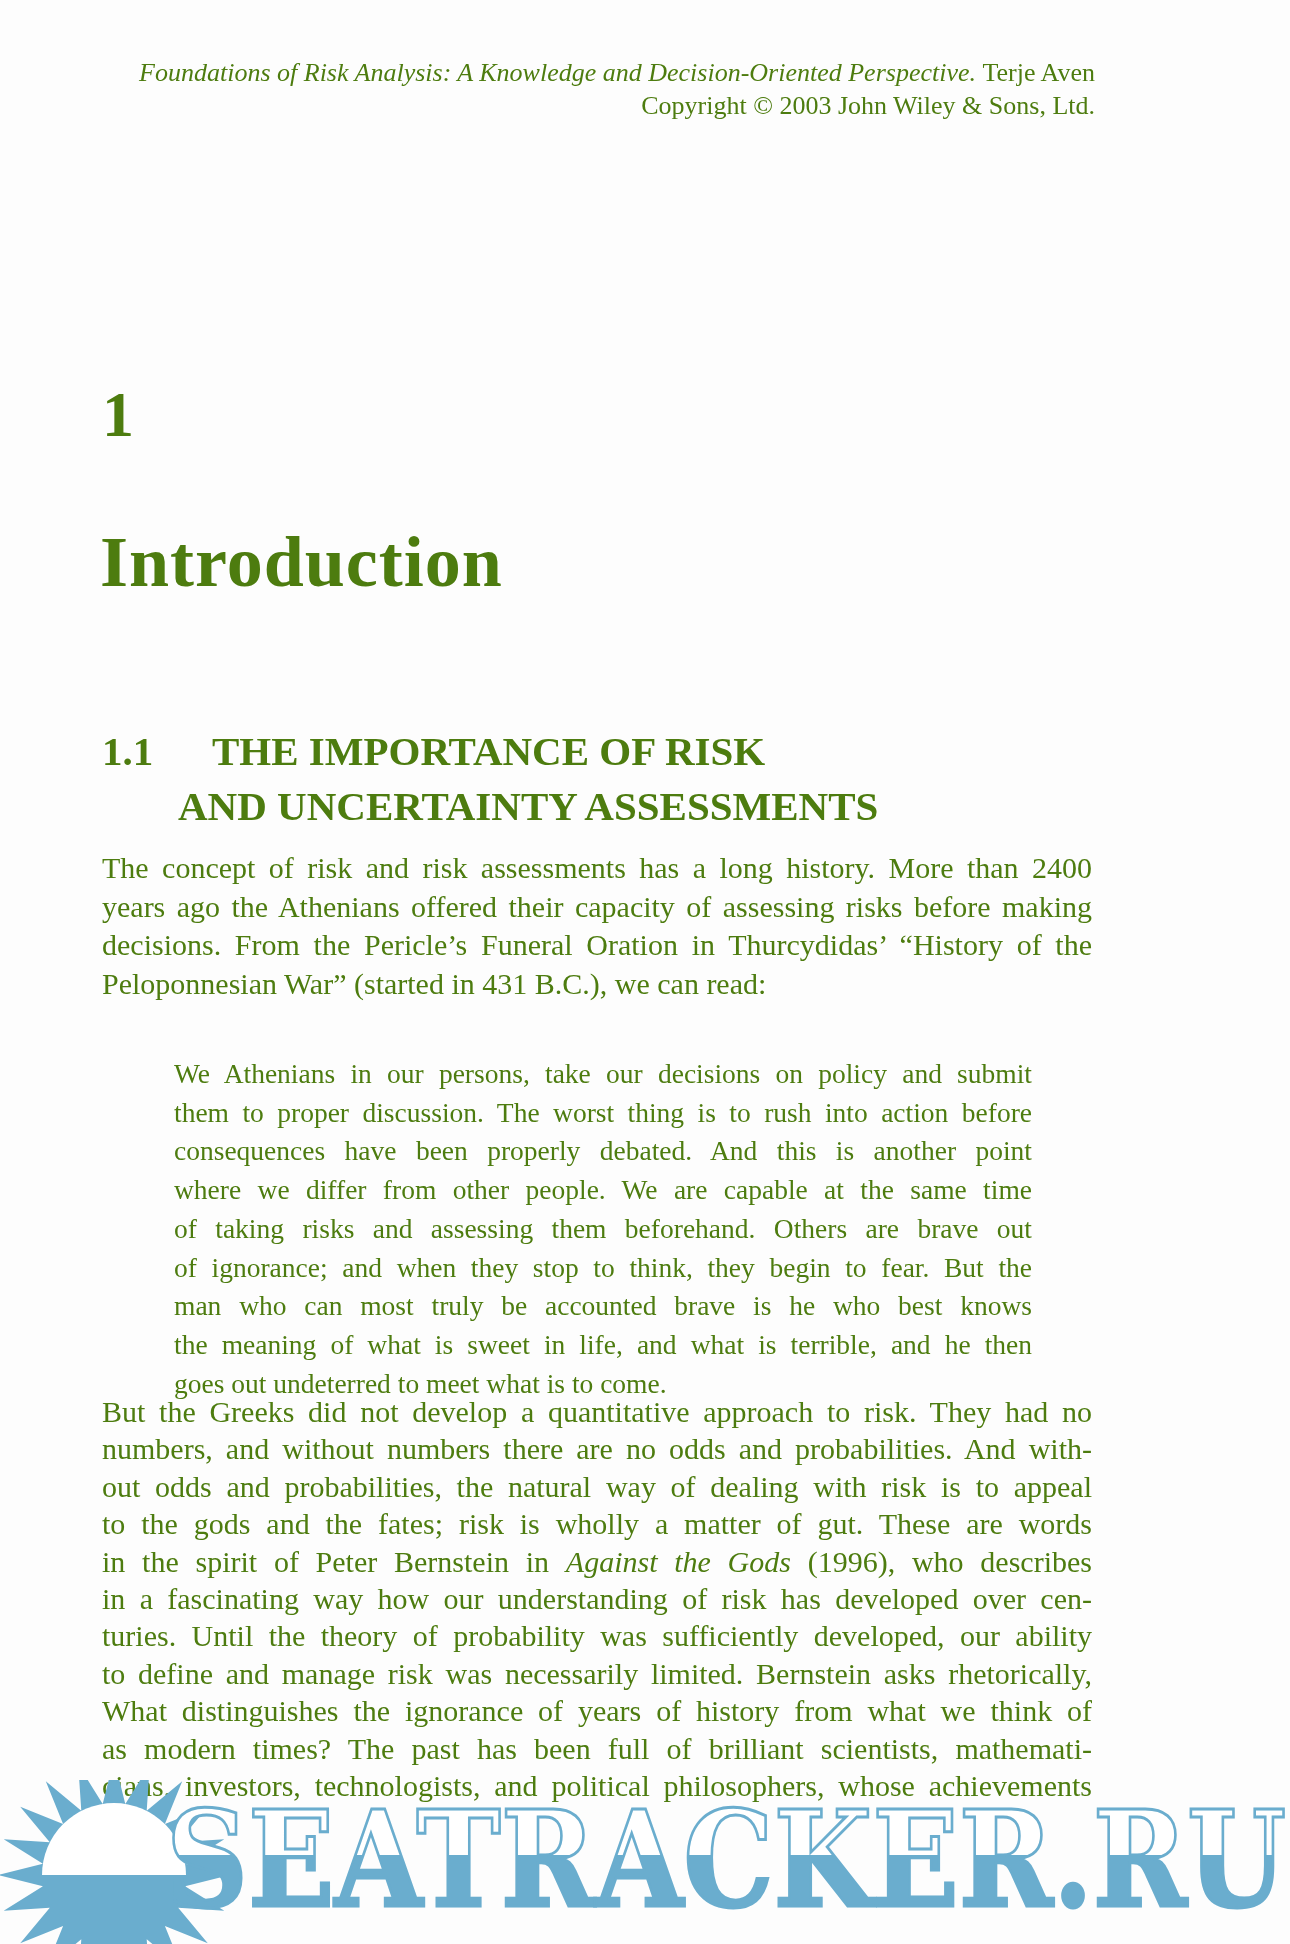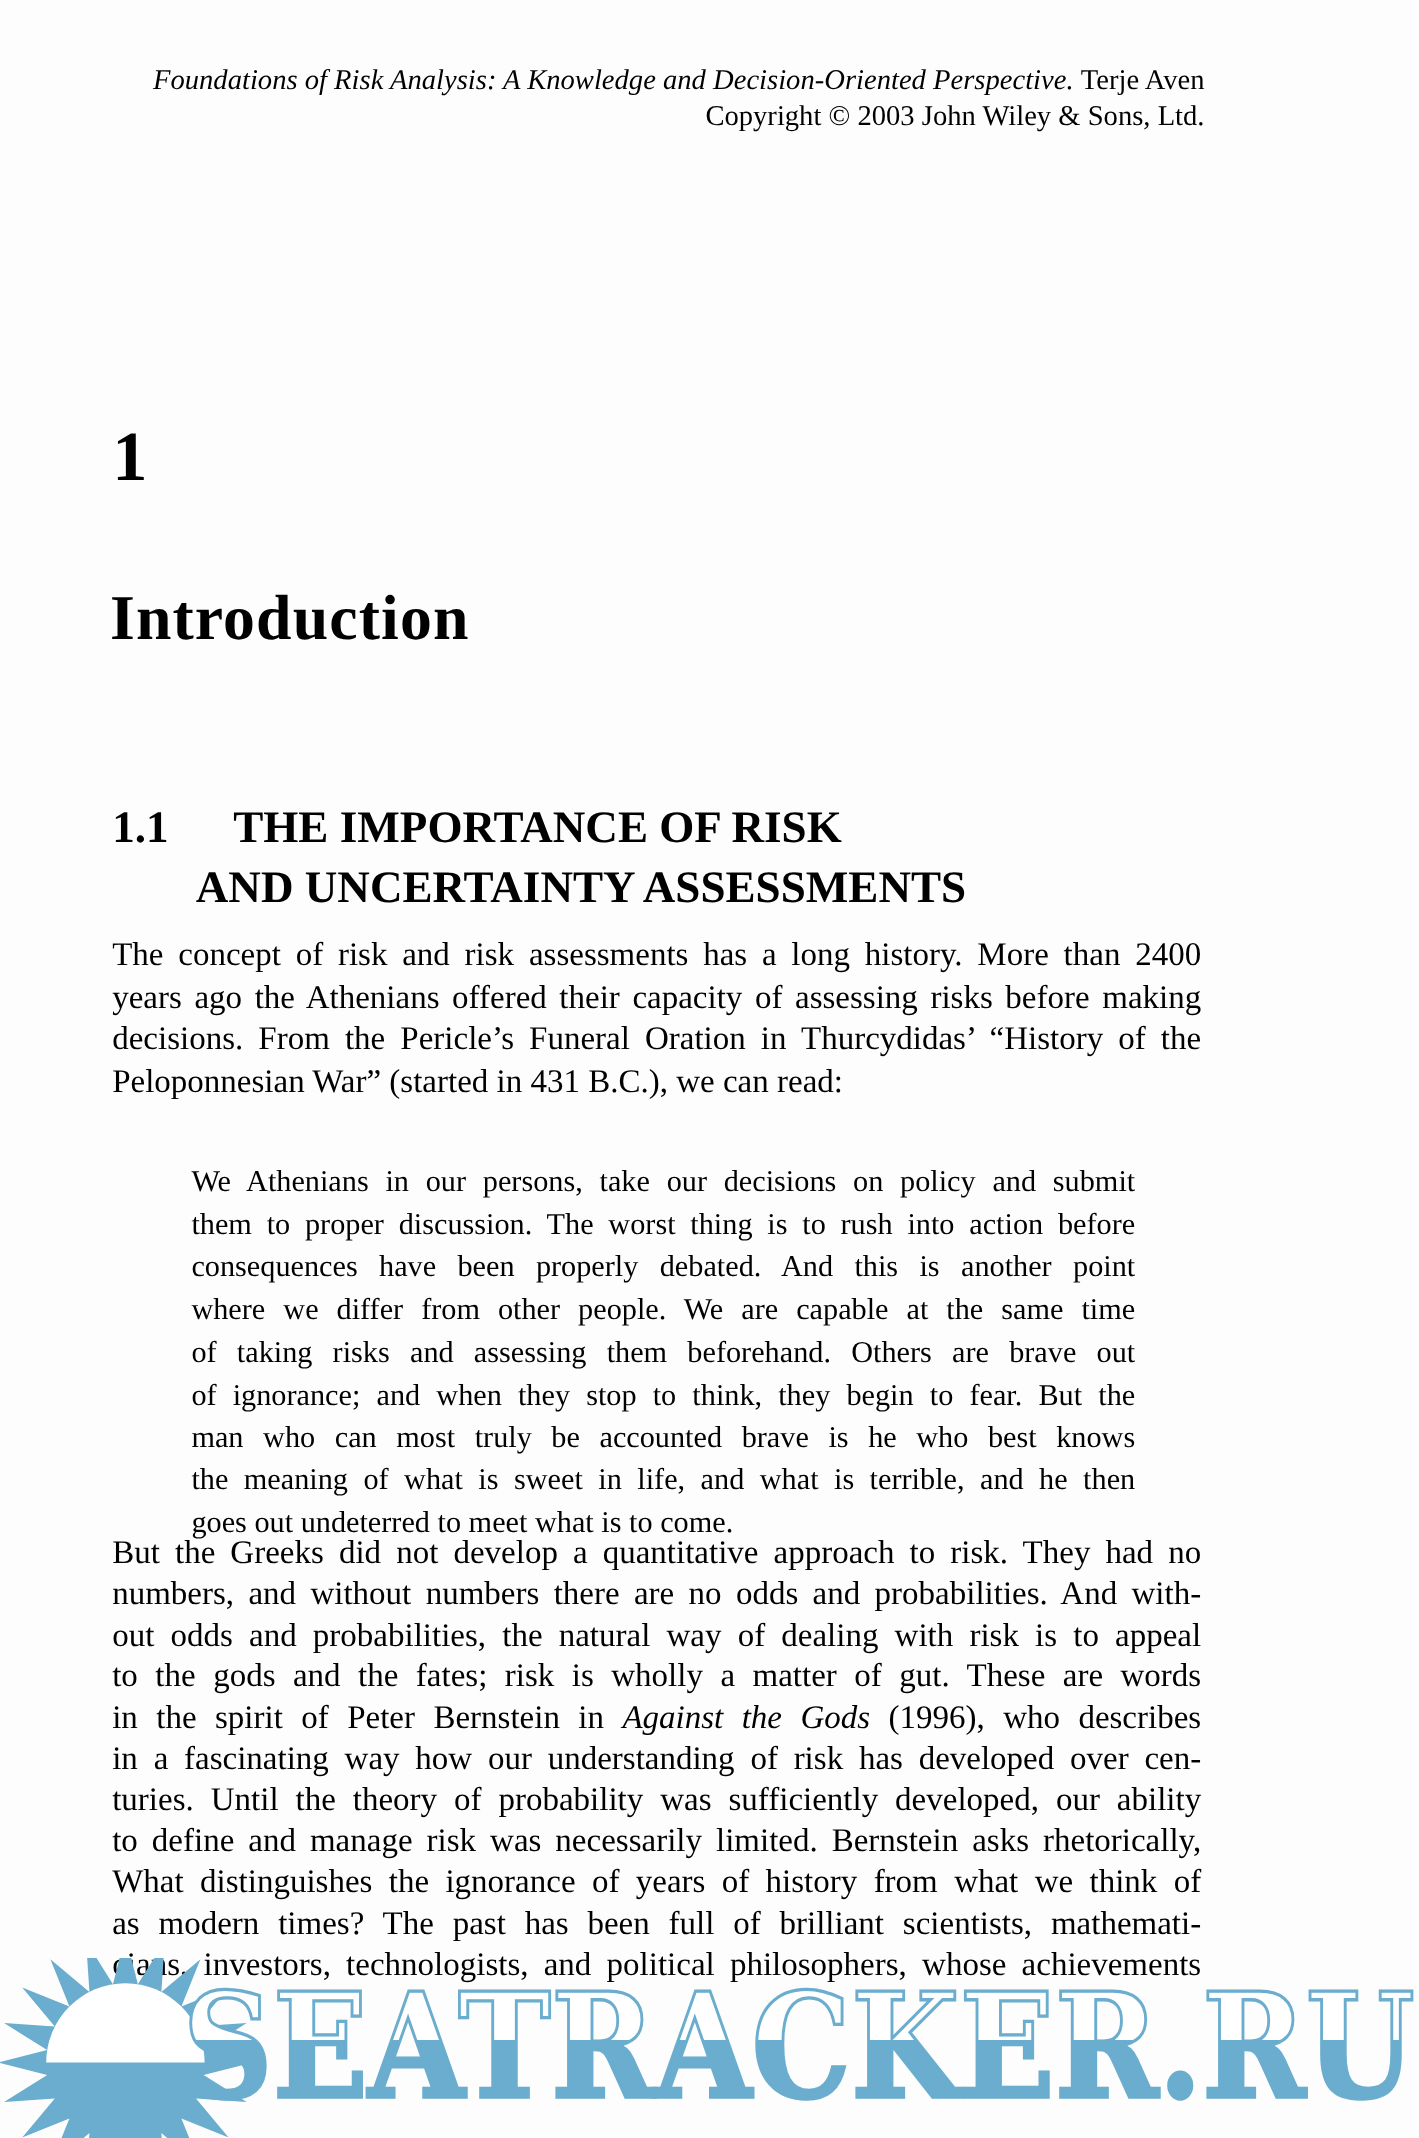--- a/index.html
+++ b/index.html
@@ -23,21 +23,21 @@
 
   .chapter-number {
     position:absolute;
     left:102px; top:382px;
     font-size:64px; font-weight:bold;
     line-height:66px;
   }
   .chapter-title {
     position:absolute;
     left:100px; top:522px;
-    font-size:58px; font-weight:bold;
+    font-size:72px; font-weight:bold;
     line-height:80px;
     letter-spacing:1px;
     text-align:center;
   }
 
   .section-heading {
     position:absolute;
     left:102px; top:724px;
     font-size:41px; font-weight:bold;
     line-height:55px;
@@ -70,21 +70,21 @@
     width:1290px; height:164px;
   }
   .wm-text {
     font-family:"DejaVu Serif", serif;
     font-weight:bold;
   }
 </style>
 </head>
 <body>
 
-<div class="page" style="background: rgb(253, 253, 253); color: #000000;">
+<div class="page" style="background: rgb(253, 253, 253); color: #4d7c0f;">
 
   <div class="header">
     <div><span class="it">Foundations of Risk Analysis: A Knowledge and Decision-Oriented Perspective. </span><span>Terje Aven</span></div>
     <div>Copyright © 2003 John Wiley &amp; Sons, Ltd.</div>
   </div>
 
   <div class="chapter-number">1</div>
   <div class="chapter-title">Introduction</div>
 
   <div class="section-heading">

